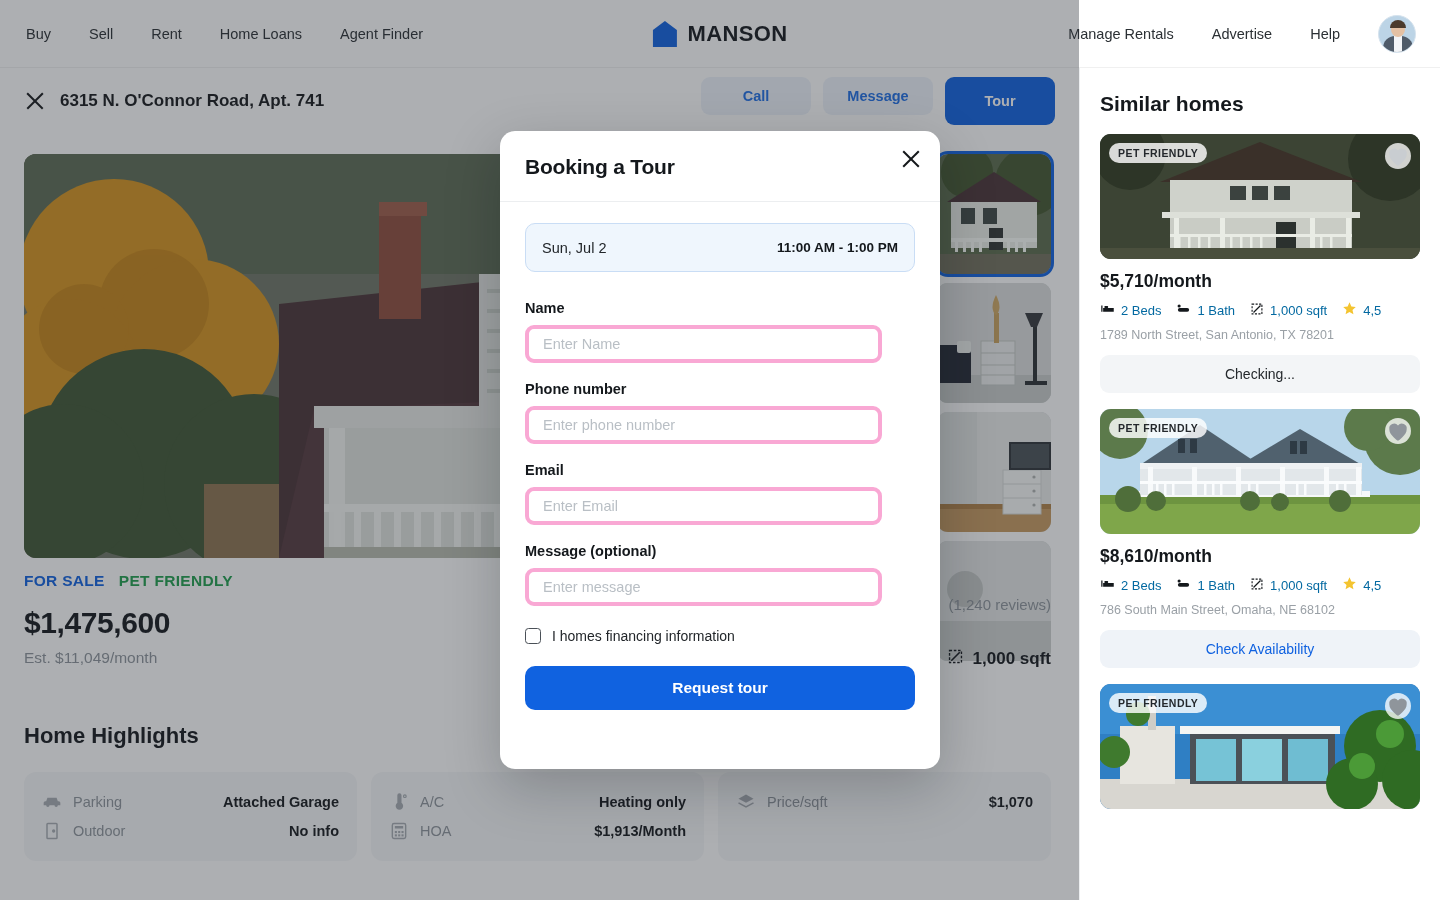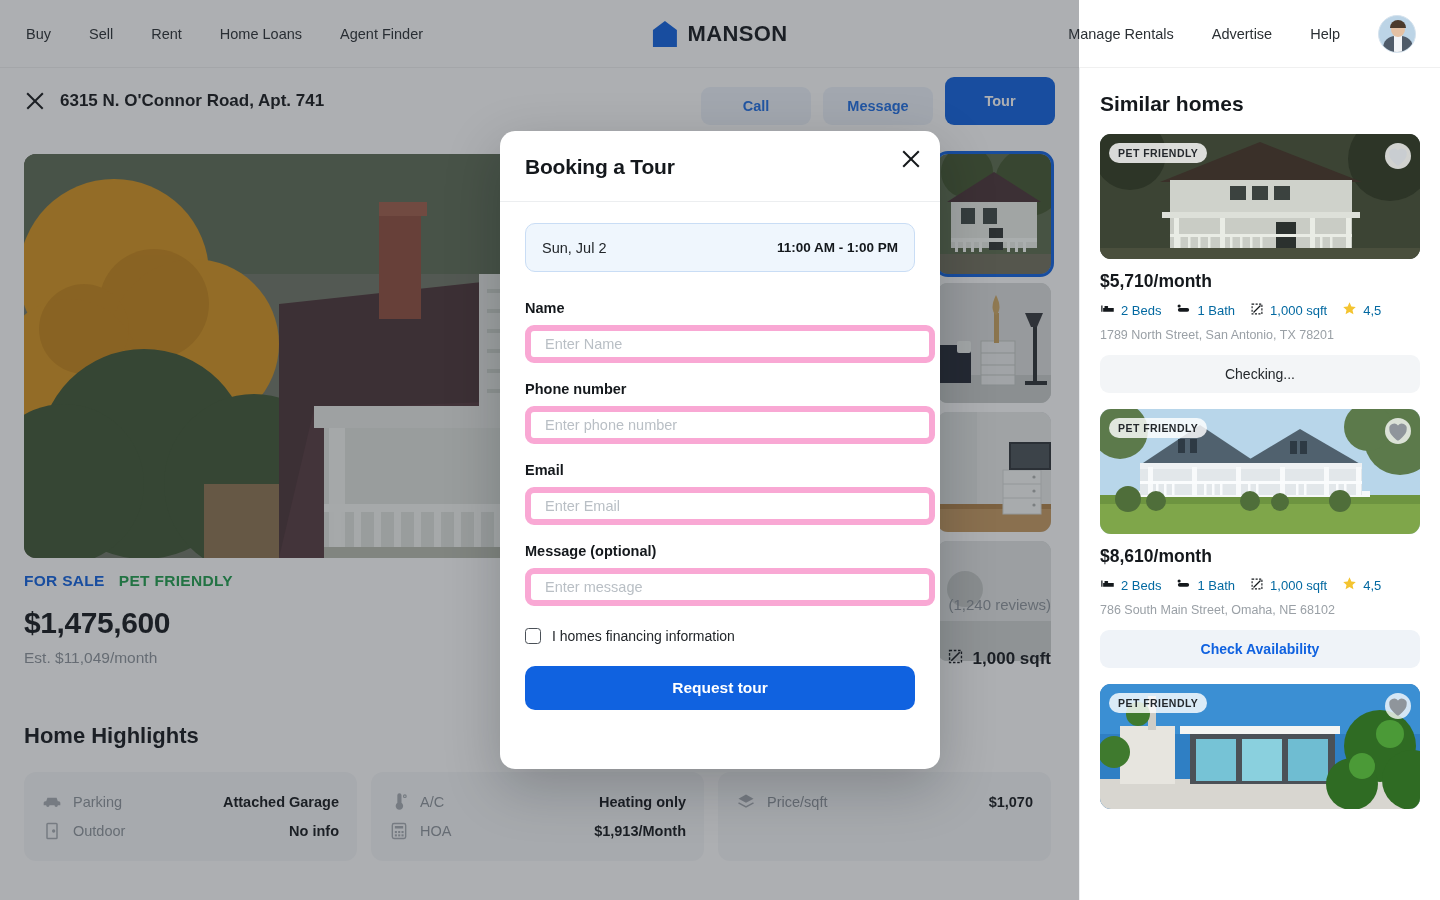--- a/index.html
+++ b/index.html
@@ -43,21 +43,21 @@
     position: absolute; top: 68px; left: 0; width: 1079px; height: 66px;
     display: flex; align-items: center; padding: 0 24px; background:#fff;
   }
   .close-x { width: 22px; height: 22px; position: relative; cursor:pointer; flex:none; }
   .close-x:before, .close-x:after {
     content:""; position:absolute; left:0; top:10px; width:22px; height:1.8px; background:#15181b;
   }
   .close-x:before { transform: rotate(45deg); }
   .close-x:after  { transform: rotate(-45deg); }
   .prop-addr { font-size: 17px; font-weight: 600; color:#15181b; margin-left: 14px; white-space: nowrap; }
-  .prop-actions { margin-left:auto; display:flex; align-items:flex-end; gap: 12px; }
+  .prop-actions { margin-left:auto; display:flex; align-items:flex-start; gap: 12px; }
   .btn-ghost {
     min-width: 110px; height: 38px; border-radius: 9px; background:#eef3fb;
     color:#1f6fe5; font-size: 14.5px; font-weight:600; border:none; cursor:pointer;
     display:flex; align-items:center; justify-content:center;
   }
   .btn-primary {
     min-width: 110px; height: 48px; border-radius: 9px; background:#1062e0;
     color:#fff; font-size: 14.5px; font-weight:600; border:none; cursor:pointer;
     display:flex; align-items:center; justify-content:center;
   }
@@ -122,21 +122,21 @@
   }
   .sb-price { font-size:17.5px; font-weight:800; color:#14181c; margin-top:12px; }
   .sb-specs { display:flex; align-items:center; gap:15px; margin-top:9px; font-size:13px; color:#0369a1; }
   .sb-spec { display:flex; align-items:center; gap:6px; }
   .sb-addr { font-size:12.5px; color:#9aa0a6; margin-top:9px; }
   .sb-action {
     margin-top:13px; width:320px; height:38px; border-radius:9px; background:#f3f5f7;
     display:flex; align-items:center; justify-content:center; font-size:14px; cursor:pointer;
   }
   .sb-action.checking { color:#24282c; }
-  .sb-action.avail { color:#1062e0; font-weight:700; background:#eff3f8;text-align:center; }
+  .sb-action.avail { color:#1062e0; font-weight:400; background:#eff3f8;text-align:center; }
 
   
   .overlay {
     position:absolute; left:0; top:0; width:1079px; height:900px;
     background: rgba(40,46,52,.38); z-index: 40;
   }
   .modal {
     position:absolute; left:500px; top:131px; width:440px; height:638px;
     background:#fff; border-radius:15px; z-index:50;
     box-shadow: 0 18px 55px rgba(10,14,20,.22);
@@ -155,21 +155,21 @@
     margin-top:21px; height:49px; border:1px solid #c9ddf5; background:#eff6fd;
     border-radius:10px; display:flex; align-items:center; padding:0 16px; cursor:pointer;
   }
   .slot-date { font-size:14.5px; color:#22262a; }
   .slot-time { margin-left:auto; font-size:13.5px; font-weight:700; color:#14181c; }
 
   .field { margin-top:18px; }
   .field.first { margin-top:28px; }
   .flabel { font-size:14.5px; font-weight:700; color:#14181c; margin-bottom:9px; }
   .finput {
-    width:410px; height:38px; border:6px solid #f9a8d4; border-radius:9px;
+    width:357px; height:38px; border:4px solid #f9a8d4; border-radius:9px;
     padding:0 14px; font-size:14.5px; color:#ec4899; font-family:inherit; outline:none; background:#fff;
   }
   .finput::placeholder { color:#b9bfc5; }
 
   .cbrow { display:flex; align-items:center; margin-top:22px; cursor:pointer; }
   .cbox { width:16px; height:16px; border:1.6px solid #4a5057; border-radius:3.5px; flex:none; }
   .cblabel { font-size:14px; color:#22262a; margin-left:11px; }
 
   .submit {
     margin-top:22px; width:390px; height:44px; border-radius:10px; background:#1062e0;

